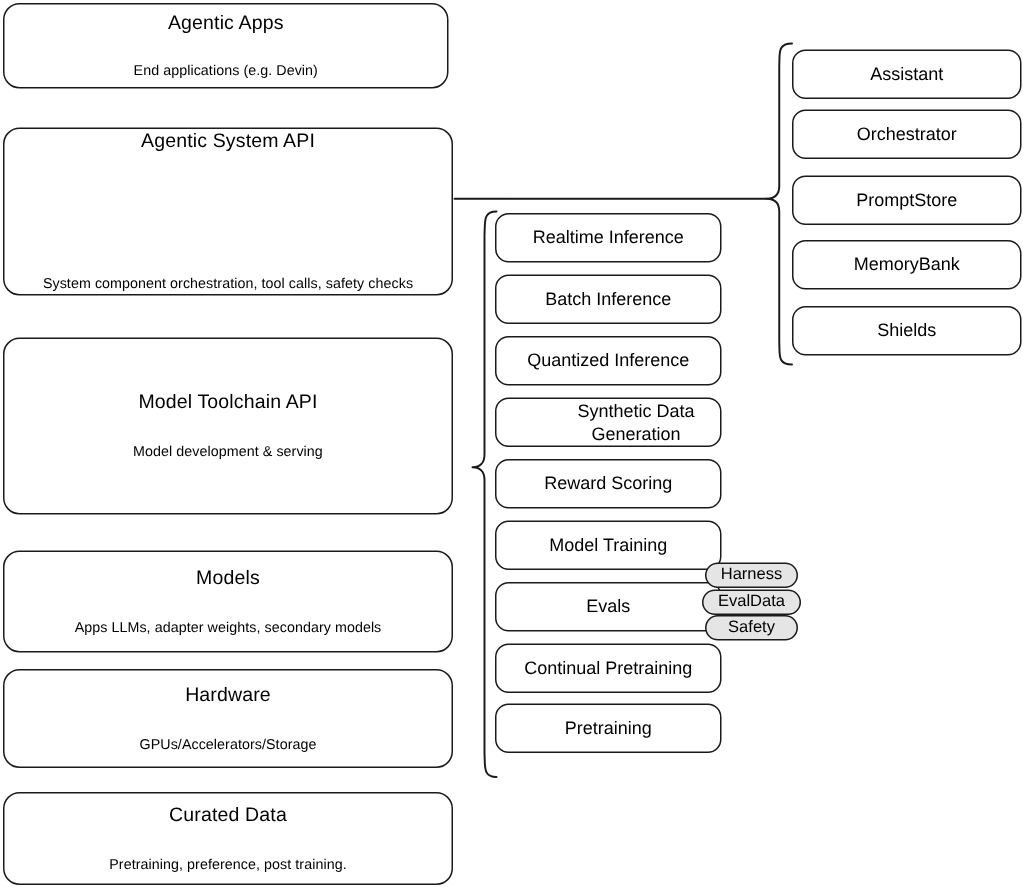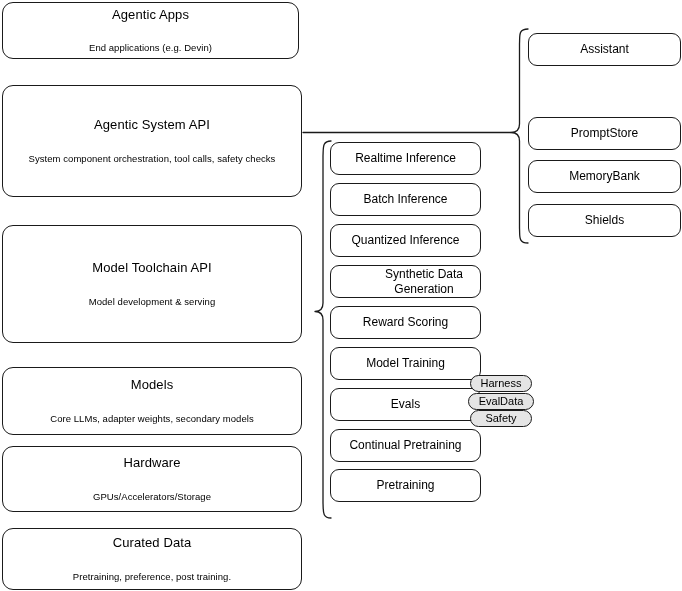--- a/index.html
+++ b/index.html
@@ -97,33 +97,33 @@
                L 323 503
                C 323.5 511 322 518 331 518"></path>
     </g>
   </svg>
 
   <div class="node" style="left:2px; top:2px; width:297px; height:57px;">
     <div class="layer-title">Agentic Apps</div>
     <div class="layer-sub">End applications (e.g. Devin)</div>
   </div>
 
-  <div class="node" style="left:2px; top:85px; width:300px; height:112px;">
+  <div class="node" style="left:2px; top:85px; width:300px; height:112px;justify-content:space-between;">
     <div class="layer-title">Agentic System API</div>
     <div class="layer-sub">System component orchestration, tool calls, safety checks</div>
   </div>
 
   <div class="node" style="left:2px; top:225px; width:300px; height:118px;">
     <div class="layer-title">Model Toolchain API</div>
     <div class="layer-sub">Model development &amp; serving</div>
   </div>
 
   <div class="node" style="left:2px; top:367px; width:300px; height:68px;">
     <div class="layer-title">Models</div>
-    <div class="layer-sub">Core LLMs, adapter weights, secondary models</div>
+    <div class="layer-sub">Apps LLMs, adapter weights, secondary models</div>
   </div>
 
   <div class="node" style="left:2px; top:446px; width:300px; height:66px;">
     <div class="layer-title">Hardware</div>
     <div class="layer-sub">GPUs/Accelerators/Storage</div>
   </div>
 
   <div class="node" style="left:2px; top:528px; width:300px; height:62px;">
     <div class="layer-title">Curated Data</div>
     <div class="layer-sub">Pretraining, preference, post training.</div>
@@ -163,20 +163,23 @@
   <div class="pill" style="left:468px; top:393px; width:66px; height:17px;">
     <span>EvalData</span>
   </div>
   <div class="pill" style="left:470px; top:410px; width:62px; height:17px;">
     <span>Safety</span>
   </div>
 
   <div class="node chip" style="left:528px; top:33px; width:153px; height:33px;">
     <span>Assistant</span>
   </div>
+  <div class="node chip" style="left:528px; top:73px; width:153px; height:33px;">
+    <span>Orchestrator</span>
+  </div>
   <div class="node chip" style="left:528px; top:117px; width:153px; height:33px;">
     <span>PromptStore</span>
   </div>
   <div class="node chip" style="left:528px; top:160px; width:153px; height:33px;">
     <span>MemoryBank</span>
   </div>
   <div class="node chip" style="left:528px; top:204px; width:153px; height:33px;">
     <span>Shields</span>
   </div>
 

